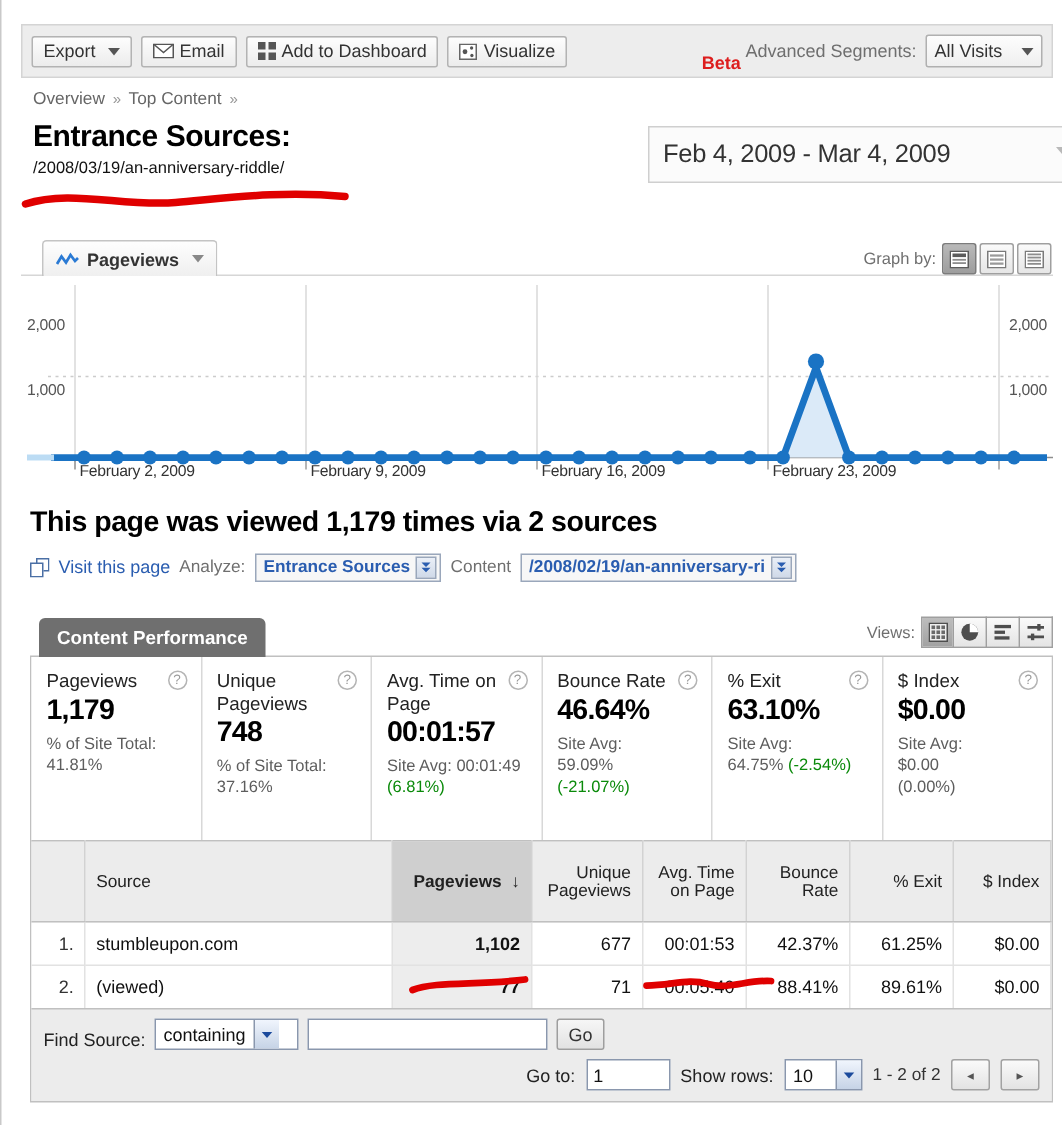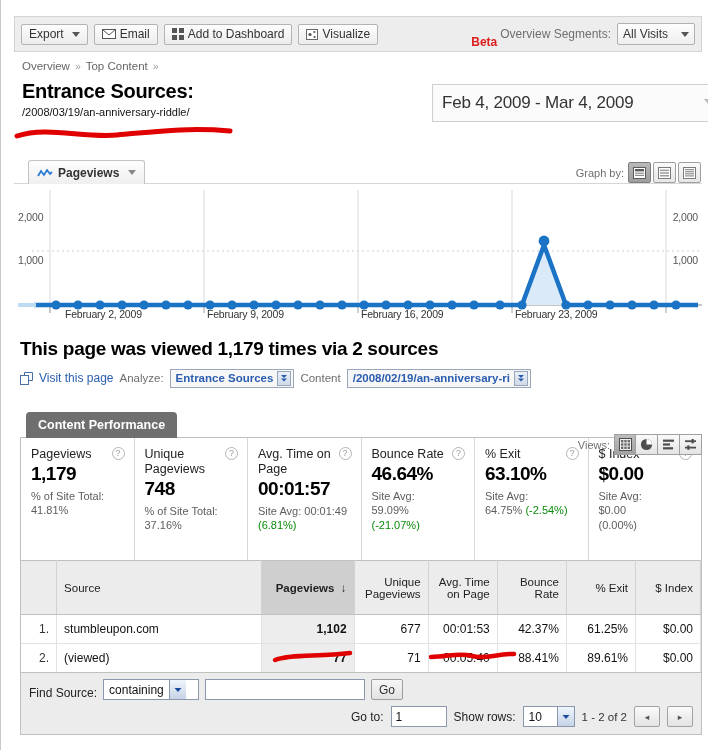--- a/index.html
+++ b/index.html
@@ -157,21 +157,21 @@
   
   .cp-tab{
     position:absolute; left:26px; top:412px; height:26px;
     background:#6f6f6f; color:#fff;
     border-radius:4px 4px 0 0;
     display:flex; align-items:center; padding:0 12px;
     font-size:12.5px; font-weight:bold;
     z-index:3; cursor:pointer;
   }
   .views{
-    position:absolute; right:6px; top:434px;
+    position:absolute; right:6px; top:411px;
     display:flex; align-items:center; gap:4px; z-index:3;
   }
   .views-lbl{ font-size:11px; color:#6f6f6f; }
   .v-grp{ display:flex; }
   .v-btn{
     width:22px;height:21px;
     background:linear-gradient(to bottom,#fafafa,#e4e4e4);
     border:1px solid #9f9f9f; border-left:none;
     display:flex;align-items:center;justify-content:center;cursor:pointer;
   }
@@ -316,21 +316,21 @@
         <rect x="0.5" y="0.5" width="11" height="10" fill="#fff" stroke="#666"></rect>
         <circle cx="4" cy="5.5" r="1.6" fill="#555"></circle>
         <circle cx="8.4" cy="3" r="1.1" fill="#555"></circle>
         <circle cx="8.6" cy="8" r="1.1" fill="#555"></circle>
       </svg>
     </span>
     <span class="cap">Visualize</span>
   </div>
 
   <div class="beta">Beta</div>
-  <div class="adv-seg-label">Overview Segments:</div>
+  <div class="adv-seg-label">Advanced Segments:</div>
 
   <div class="seg-select">
     <span>All Visits</span>
     <span class="caret-dn"></span>
   </div>
 </div>
 
 <div class="breadcrumb">
   <span class="bc-link">Overview</span>
   <span class="sep">»</span>
@@ -458,21 +458,21 @@
         <circle cx="640" cy="121" r="4.6"></circle>
           <circle cx="662" cy="121" r="4.6"></circle>
       </g>
     </svg>
 
     <span class="ylab" style="left:4px; top:27px;">2,000</span>
     <span class="ylab" style="right:4px; top:27px;">2,000</span>
     <span class="ylab" style="left:4px; top:70px;">1,000</span>
     <span class="ylab" style="right:4px; top:70px;">1,000</span>
 
-    <span class="xlab" style="left:39px; top:124px;margin-left:12px;">February 2, 2009</span>
+    <span class="xlab" style="left:39px; top:124px;">February 2, 2009</span>
     <span class="xlab" style="left:193px; top:124px;">February 9, 2009</span>
     <span class="xlab" style="left:347px; top:124px;">February 16, 2009</span>
     <span class="xlab" style="left:501px; top:124px;">February 23, 2009</span>
   </div>
 </div>
 
 <div class="headline">This page was viewed 1,179 times via 2 sources</div>
 
 <div class="analyze-row">
   <span class="ico">

